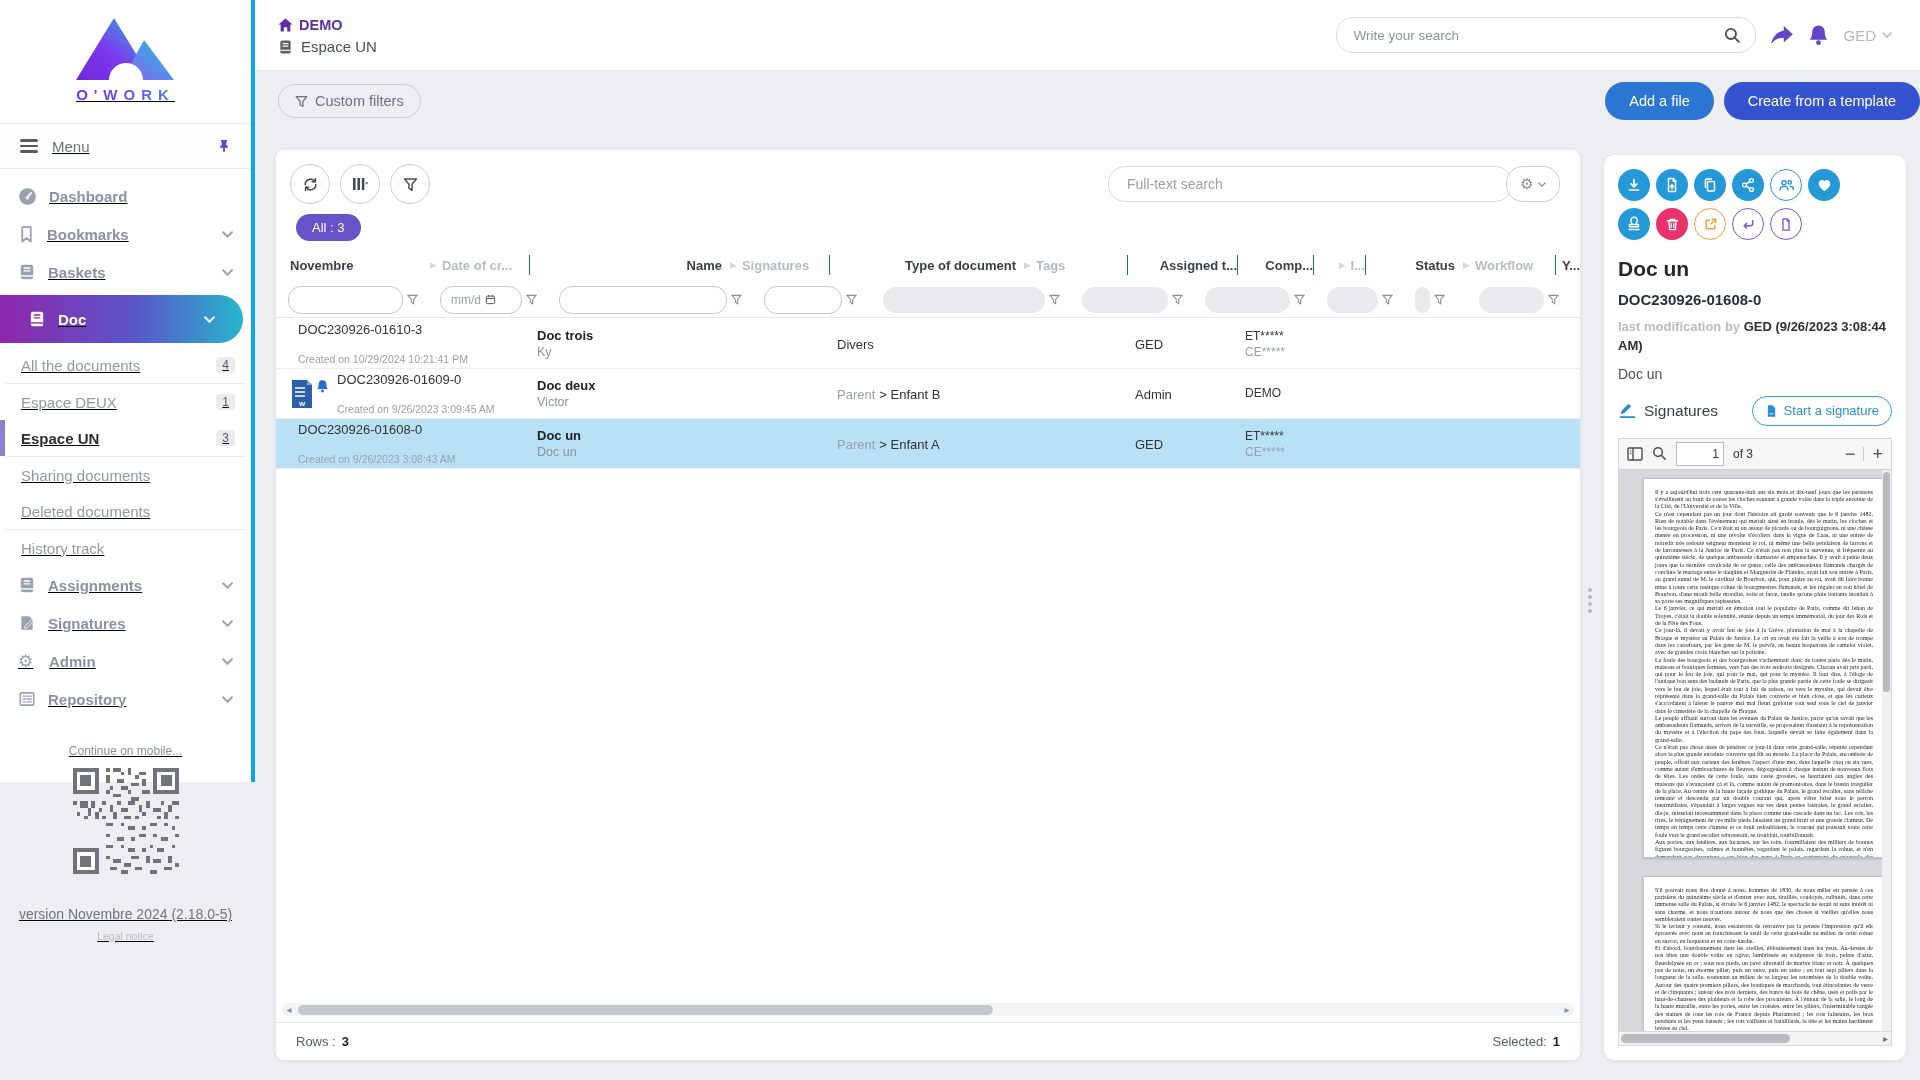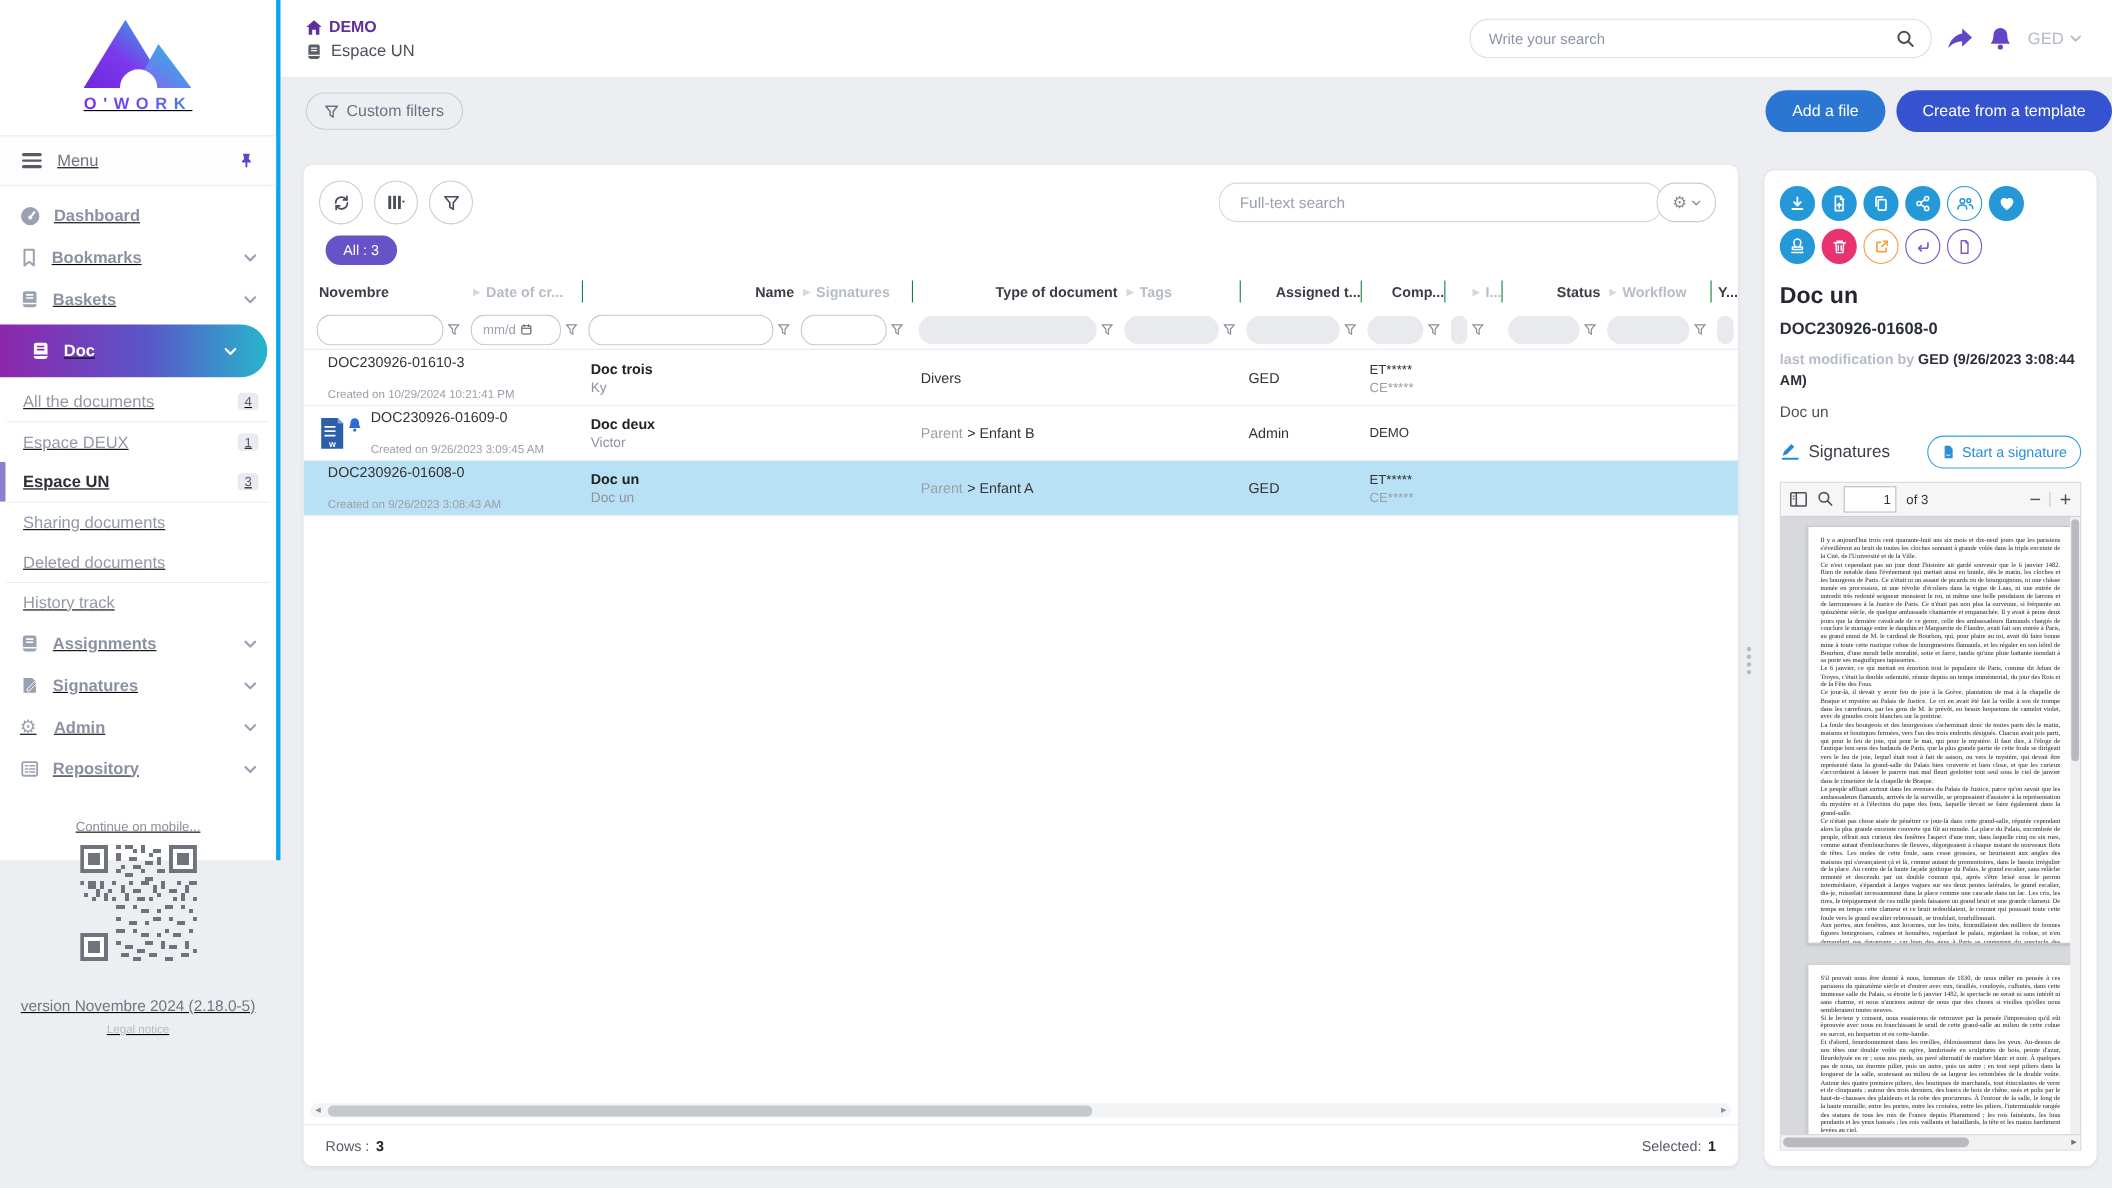--- a/index.html
+++ b/index.html
@@ -58,21 +58,21 @@
   .fulltext input{border:none;outline:none;width:100%;font-size:14px;color:#444;font-family:inherit;}
   .fulltext input::placeholder{color:#9aa1ad;}
   .settings-pill{position:absolute;top:16px;left:1230px;width:52px;height:34px;border:1px solid #c9cdd4;border-radius:17px;background:#fff;display:flex;align-items:center;justify-content:center;gap:4px;color:#878d98;cursor:pointer;}
   .all-badge{position:absolute;top:64px;left:20px;height:27px;padding:0 16px;background:#6852c8;border-radius:14px;color:#fff;font-size:13px;display:flex;align-items:center;cursor:pointer;}
   .tgrid{display:grid;grid-template-columns:140px 107px 193px 107px 187px 111px 110px 76px 52px 90px 100px 1fr;padding-left:6px;box-sizing:border-box;width:100%;}
   .thead{position:absolute;top:102px;left:0;right:0;height:26px;align-items:center;}
   .th{font-size:13px;font-weight:bold;color:#3a3f47;display:flex;align-items:center;gap:5px;padding-left:8px;overflow:hidden;white-space:nowrap;cursor:pointer;height:20px;}
   .th.muted{color:#b6bcc6;}
   .th.sep{border-left:1px solid #15803d;justify-content:flex-end;}
   .sort-tri{color:#d4d7dd;font-size:9px;}
-  .tfilter{position:absolute;top:132px;left:0;right:0;height:36px;align-items:center;border-bottom:1px solid #e6e8ec;}
+  .tfilter{position:absolute;top:132px;left:0;right:0;height:36px;align-items:center;border-bottom:1px solid #e6e8ec;gap:12px;}
   .fcell{display:flex;align-items:center;gap:4px;padding:0 4px 0 6px;overflow:hidden;}
   .fin{height:26px;border:1px solid #c4c9d1;border-radius:13px;flex:1;min-width:0;padding:0 10px;font-size:12px;color:#555;outline:none;font-family:inherit;background:#fff;}
   .fin::placeholder{color:#9aa1ad;}
   .fin.date{display:flex;align-items:center;gap:4px;}
   .gray-pill{height:26px;background:#e9eaee;border-radius:13px;flex:1;min-width:0;cursor:default;}
   .funnel-sm{flex:none;cursor:pointer;}
   .trow{position:absolute;left:0;right:0;height:50px;align-items:center;border-bottom:1px solid #eceef1;cursor:pointer;}
   .trow.selected{background:#b9e1f6;}
   .cell{padding-left:8px;overflow:hidden;white-space:nowrap;}
   .ref-cell{display:flex;align-items:center;gap:8px;padding-left:8px;overflow:visible;white-space:nowrap;}

